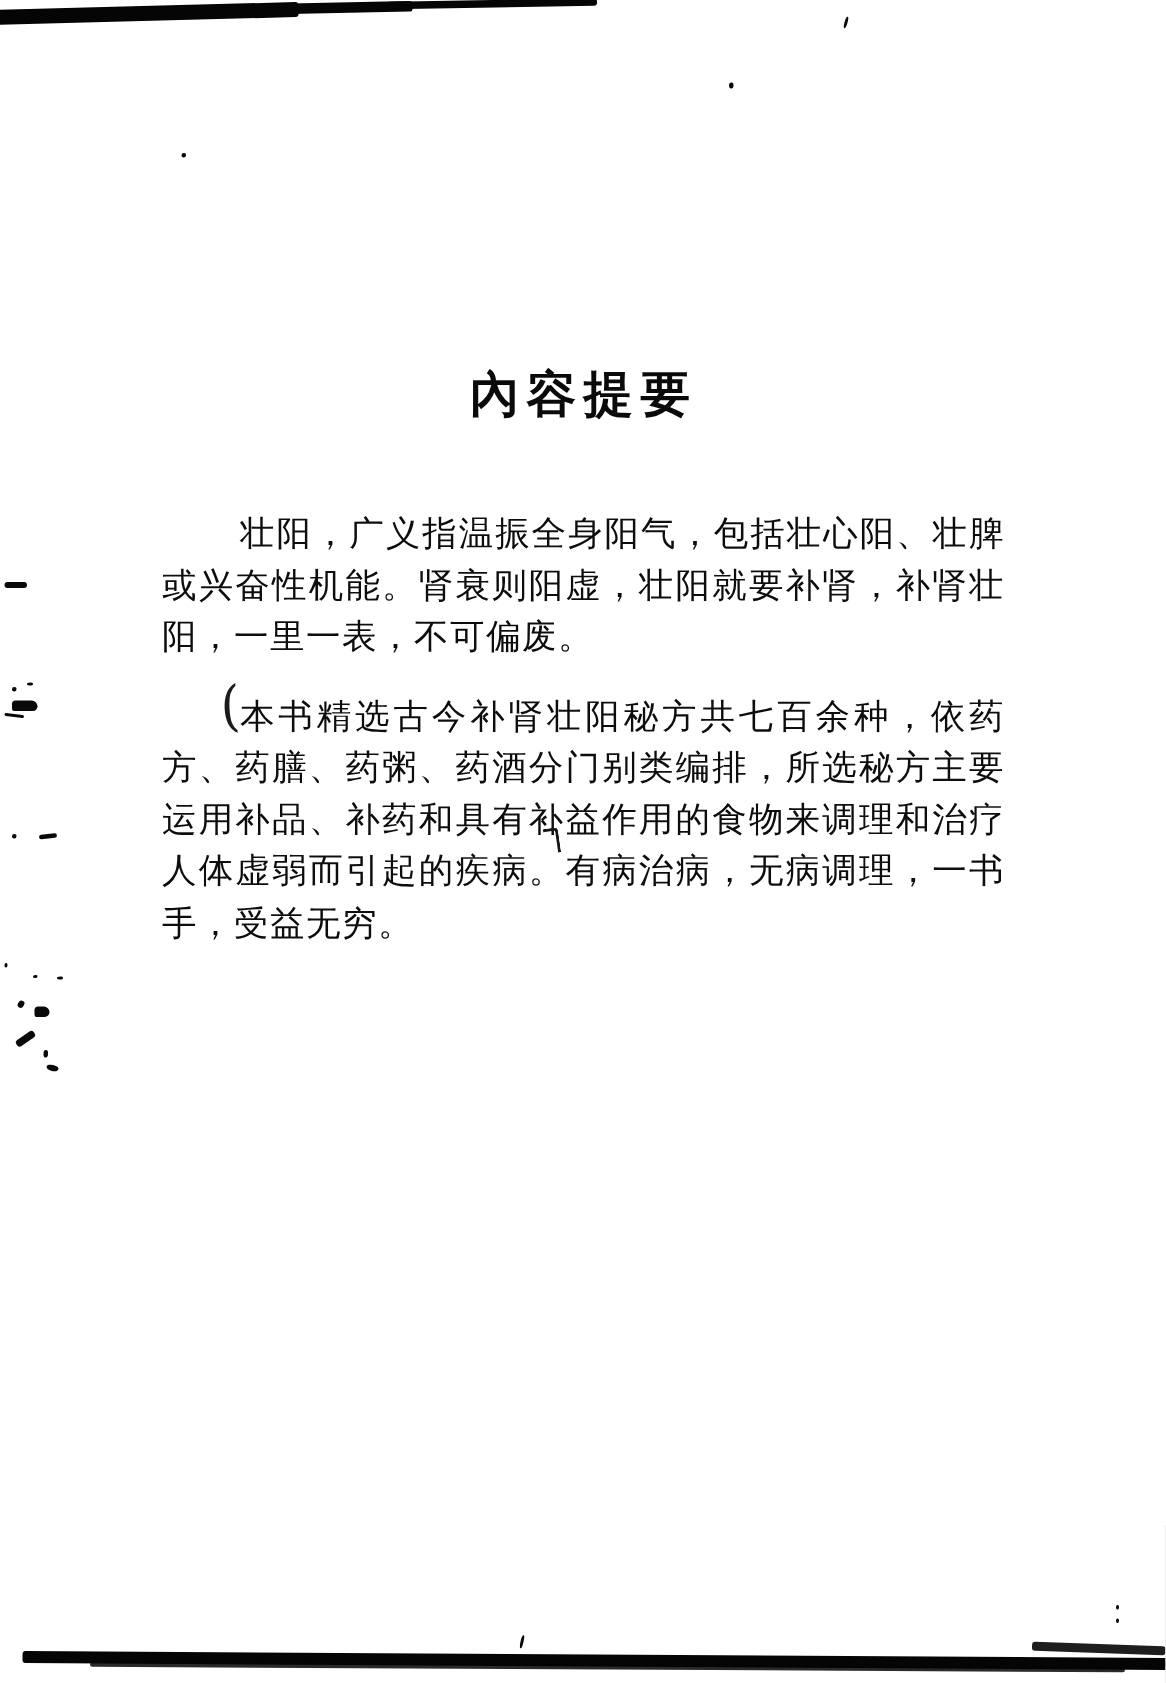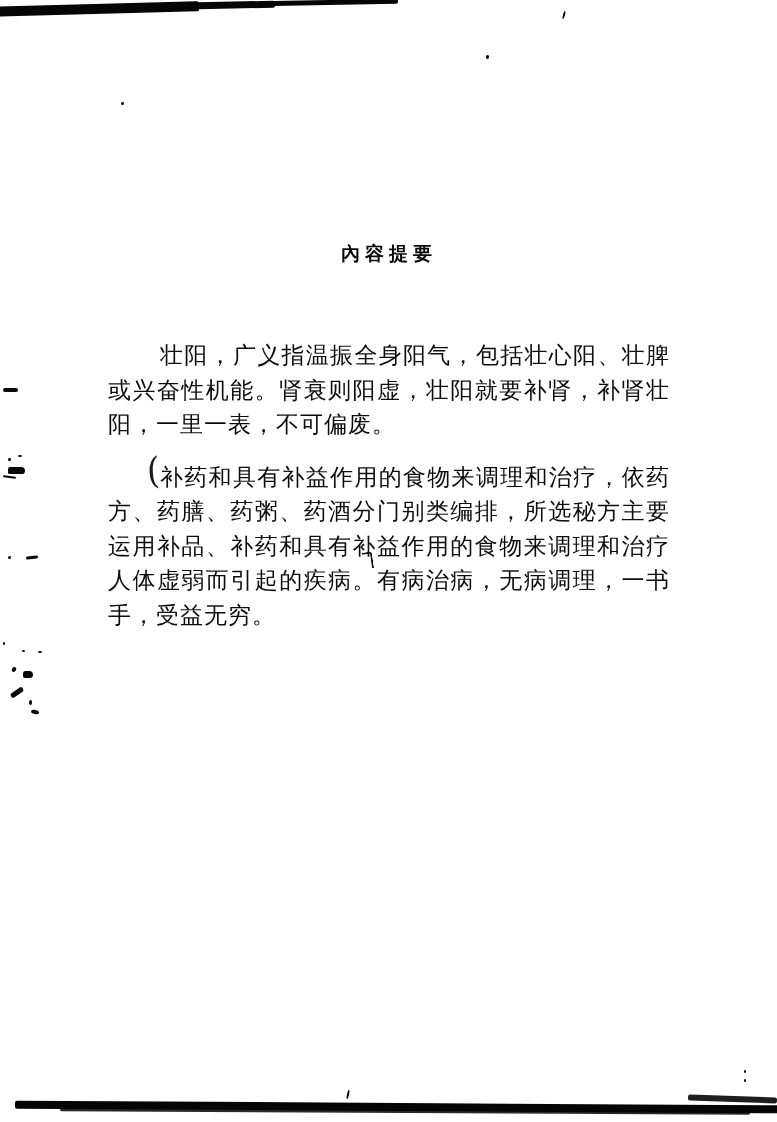--- a/index.html
+++ b/index.html
@@ -3,21 +3,21 @@
 <meta charset="utf-8">
 <style>
   html,body{margin:0;padding:0;background:#e8e8e8;}
   .page{
     position:relative;width:777px;height:1122px;background:#ffffff;
     overflow:hidden;color:#0d0d0d;
     font-family:"Liberation Serif","DejaVu Serif",serif;
   }
   .title{
     position:absolute;top:241px;left:108px;width:562px;margin:0;
-    text-align:center;font-size:19px;font-weight:700;letter-spacing:5px;
+    text-align:center;font-size:33px;font-weight:700;letter-spacing:5px;
     font-family:"DejaVu Sans","Liberation Sans",sans-serif;color:#0a0a0a;
   }
   .body-text{
     position:absolute;top:321px;left:108px;width:562px;
     font-size:23px;line-height:34.5px;
   }
   .line{
     height:34.5px;overflow:hidden;
     text-align:justify;text-align-last:justify;
     letter-spacing:1px;
@@ -71,21 +71,21 @@
   <div class="sp" style="left:347px;top:1090px;width:2px;height:9px;transform:rotate(12deg);"></div>
   <div class="sp" style="left:744px;top:1070px;width:2px;height:3px;"></div>
   <div class="sp" style="left:744px;top:1079px;width:2px;height:3px;"></div>
 
   <h1 class="title">內容提要</h1>
 
   <div class="body-text">
     <div class="line indent">壮阳，广义指温振全身阳气，包括壮心阳、壮脾</div>
     <div class="line">或兴奋性机能。肾衰则阳虚，壮阳就要补肾，补肾壮</div>
     <div class="line last">阳，一里一表，不可偏废。</div>
-    <div class="line indent">补药和具有补益作用的食物来调理和治疗，依药</div>
+    <div class="line indent">本书精选古今补肾壮阳秘方共七百余种，依药</div>
     <div class="line">方、药膳、药粥、药酒分门别类编排，所选秘方主要是</div>
     <div class="line">运用补品、补药和具有补益作用的食物来调理和治疗</div>
     <div class="line">人体虚弱而引起的疾病。有病治病，无病调理，一书在</div>
     <div class="line last">手，受益无穷。</div>
   </div>
 
   <span class="pencil-paren">(</span>
   <span class="pencil-hook"></span>
 
 </div>

